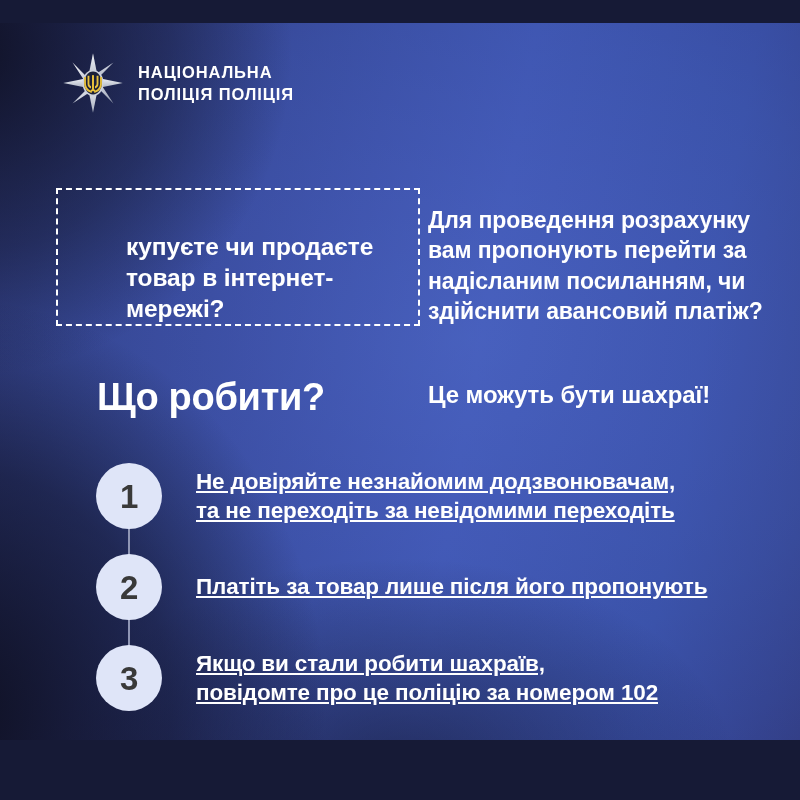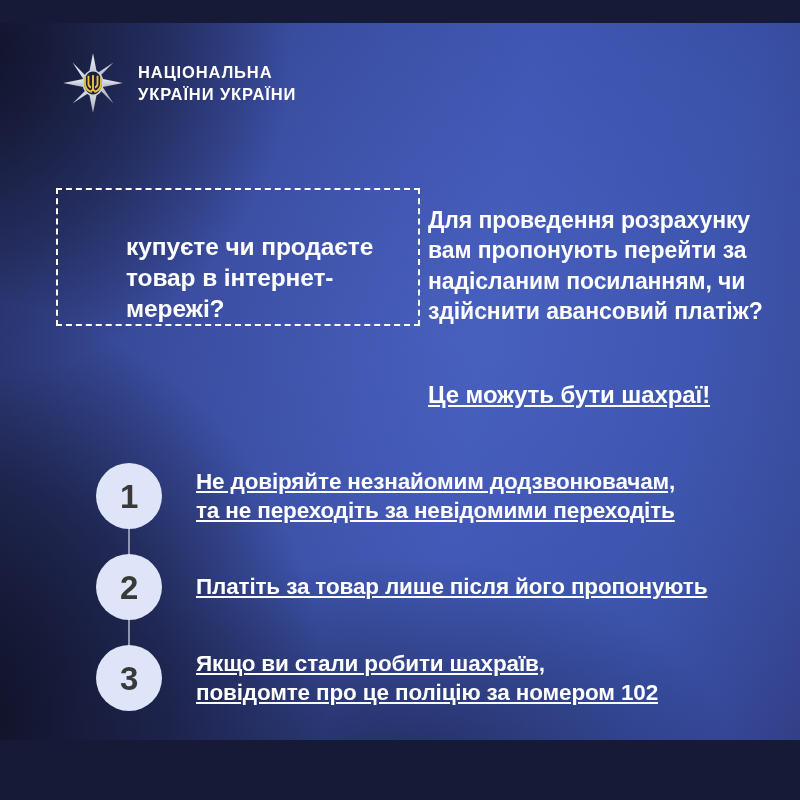--- a/index.html
+++ b/index.html
@@ -134,21 +134,20 @@
 
   .scam-warning {
     position: absolute;
     left: 428px;
     top: 358px;
     color: #ffffff;
     font-size: 24px;
     font-weight: 700;
     line-height: 1.2;
     letter-spacing: -0.1px;
-    text-decoration: underline;
   }
 
   
   .steps {
     position: absolute;
     left: 96px;
     top: 440px;
     width: 700px;
   }
 
@@ -250,30 +249,31 @@
         <rect x="48.4" y="37" width="3.2" height="26" rx="1"></rect>
         <path d="M41.2 38.5 h3 v12.5 c0 2.2 1.1 3.6 2.6 4.3 v3.4 c-3.6 -0.9 -5.6 -3.6 -5.6 -7.4 z"></path>
         <path d="M55.8 38.5 h3 v12.8 c0 3.8 -2 6.5 -5.6 7.4 v-3.4 c1.5 -0.7 2.6 -2.1 2.6 -4.3 z"></path>
         <path d="M35.6 40.5 h3 v10 c0 6.6 4.2 11 9.6 12.2 v3.2 c-7.4 -1.2 -12.6 -7 -12.6 -15.1 z"></path>
         <path d="M61.4 40.5 h3 v10.3 c0 8.1 -5.2 13.9 -12.6 15.1 v-3.2 c5.4 -1.2 9.6 -5.6 9.6 -12.2 z"></path>
         <rect x="46.5" y="60.5" width="7" height="3" rx="1"></rect>
       </g>
     </svg>
     <div class="brand-text">
       <div class="brand-line">НАЦІОНАЛЬНА</div>
-      <div class="brand-line">УКРАЇНИ УКРАЇНИ</div>
+      <div class="brand-line">ПОЛІЦІЯ ПОЛІЦІЯ</div>
     </div>
   </div>
 
   <div class="question-box">
     <div class="question-box-text">купуєте чи продаєте товар в інтернет-мережі?</div>
   </div>
 
   <div class="offer-text">Для проведення розрахунку вам пропонують перейти за надісланим посиланням, чи здійснити авансовий платіж?</div>
 
+  <div class="what-to-do">Що робити?</div>
   <div class="scam-warning">Це можуть бути шахраї!</div>
 
   <div class="steps">
 
     <div class="step">
       <div class="step-connector"></div>
       <div class="step-badge">1</div>
       <div class="step-text">
         <span class="line">Не довіряйте незнайомим додзвонювачам,</span>
         <span class="line">та не переходіть за невідомими переходіть</span>

